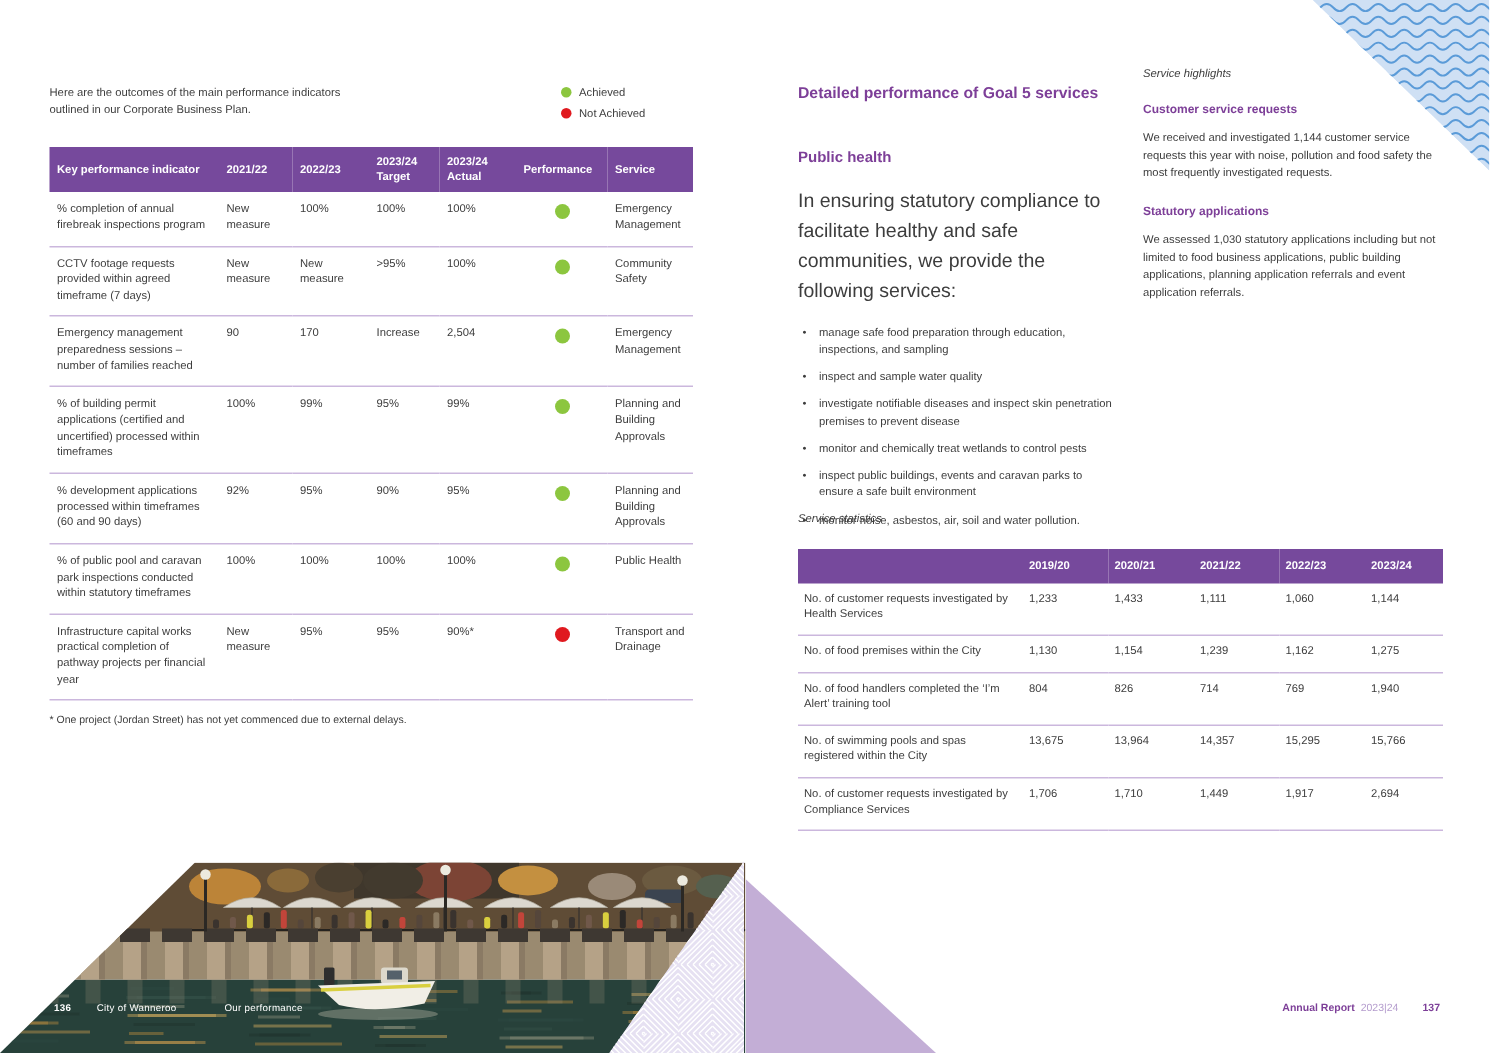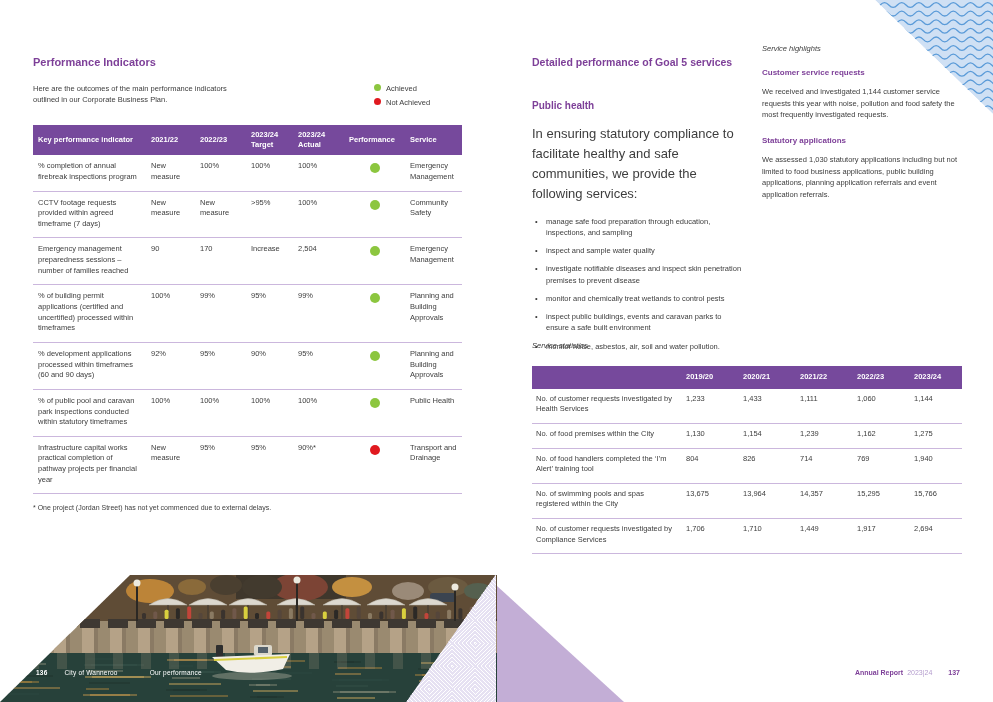--- a/index.html
+++ b/index.html
@@ -6,21 +6,21 @@
   html,body{width:993px;height:702px}
   body{position:relative;overflow:hidden;background:#fff;font-family:"Liberation Sans",sans-serif;color:#3d3d3d}
   .sheet{position:absolute;inset:0}
 
   
   .left-page{position:absolute;left:33px;top:56px;width:429px}
   .page-title{font-size:11px;font-weight:bold;color:var(--purple);margin-bottom:15px}
   .intro-row{display:flex;justify-content:space-between;margin-bottom:13px}
   .intro-row p{width:200px;font-size:7.5px;line-height:1.5}
   .legend{width:88px;padding-top:1px}
-  .legend-row{display:flex;gap:5px;margin-bottom:5px;font-size:7.5px}
+  .legend-row{display:flex;align-items:center;gap:5px;margin-bottom:5px;font-size:7.5px}
   .legend-dot{width:7px;height:7px;border-radius:50%;flex:0 0 auto}
 
   table{border-collapse:collapse;table-layout:fixed;font-size:7.5px;line-height:1.42}
   .kpi-table{width:429px}
   .kpi-table th{background:var(--hdrbg);color:#fff;font-weight:bold;text-align:left;vertical-align:middle;padding:5px 5px;line-height:1.35}
   .kpi-table td{padding:6px 5px 8px;border-bottom:1px solid var(--divider);vertical-align:top}
   .kpi-table td.perf{text-align:center;padding-top:8px}
   .dot{display:inline-block;width:10px;height:10px;border-radius:50%}
   .footnote{font-size:7px;margin-top:10px}
 
@@ -91,21 +91,20 @@
           <path d="M-10 142.59999999999997 q4.3 -4.8 8.6 0 t8.6 0 t8.6 0 t8.6 0 t8.6 0 t8.6 0 t8.6 0 t8.6 0 t8.6 0 t8.6 0 t8.6 0 t8.6 0 t8.6 0 t8.6 0 t8.6 0 t8.6 0 t8.6 0" fill="none" stroke="#5b9bd8" stroke-width="1.3"></path>
           <path d="M-10 151.19999999999996 q4.3 -4.8 8.6 0 t8.6 0 t8.6 0 t8.6 0 t8.6 0 t8.6 0 t8.6 0 t8.6 0 t8.6 0 t8.6 0 t8.6 0 t8.6 0 t8.6 0 t8.6 0 t8.6 0 t8.6 0 t8.6 0" fill="none" stroke="#5b9bd8" stroke-width="1.3"></path>
           <path d="M-10 159.79999999999995 q4.3 -4.8 8.6 0 t8.6 0 t8.6 0 t8.6 0 t8.6 0 t8.6 0 t8.6 0 t8.6 0 t8.6 0 t8.6 0 t8.6 0 t8.6 0 t8.6 0 t8.6 0 t8.6 0 t8.6 0 t8.6 0" fill="none" stroke="#5b9bd8" stroke-width="1.3"></path>
           <path d="M-10 168.39999999999995 q4.3 -4.8 8.6 0 t8.6 0 t8.6 0 t8.6 0 t8.6 0 t8.6 0 t8.6 0 t8.6 0 t8.6 0 t8.6 0 t8.6 0 t8.6 0 t8.6 0 t8.6 0 t8.6 0 t8.6 0 t8.6 0" fill="none" stroke="#5b9bd8" stroke-width="1.3"></path>
           <path d="M-10 176.99999999999994 q4.3 -4.8 8.6 0 t8.6 0 t8.6 0 t8.6 0 t8.6 0 t8.6 0 t8.6 0 t8.6 0 t8.6 0 t8.6 0 t8.6 0 t8.6 0 t8.6 0 t8.6 0 t8.6 0 t8.6 0 t8.6 0" fill="none" stroke="#5b9bd8" stroke-width="1.3"></path>
         </g>
     </g>
   </svg>
 
   <section class="left-page">
-    <h2 class="page-title">Performance Indicators</h2>
 
     <div class="intro-row">
       <p>Here are the outcomes of the main performance indicators outlined in our Corporate Business Plan.</p>
       <div class="legend">
         <div class="legend-row">
           <span class="legend-dot" style="background: rgb(140, 198, 63);"></span>
           <span>Achieved</span>
         </div>
         <div class="legend-row">
           <span class="legend-dot" style="background: rgb(224, 25, 31);"></span>

